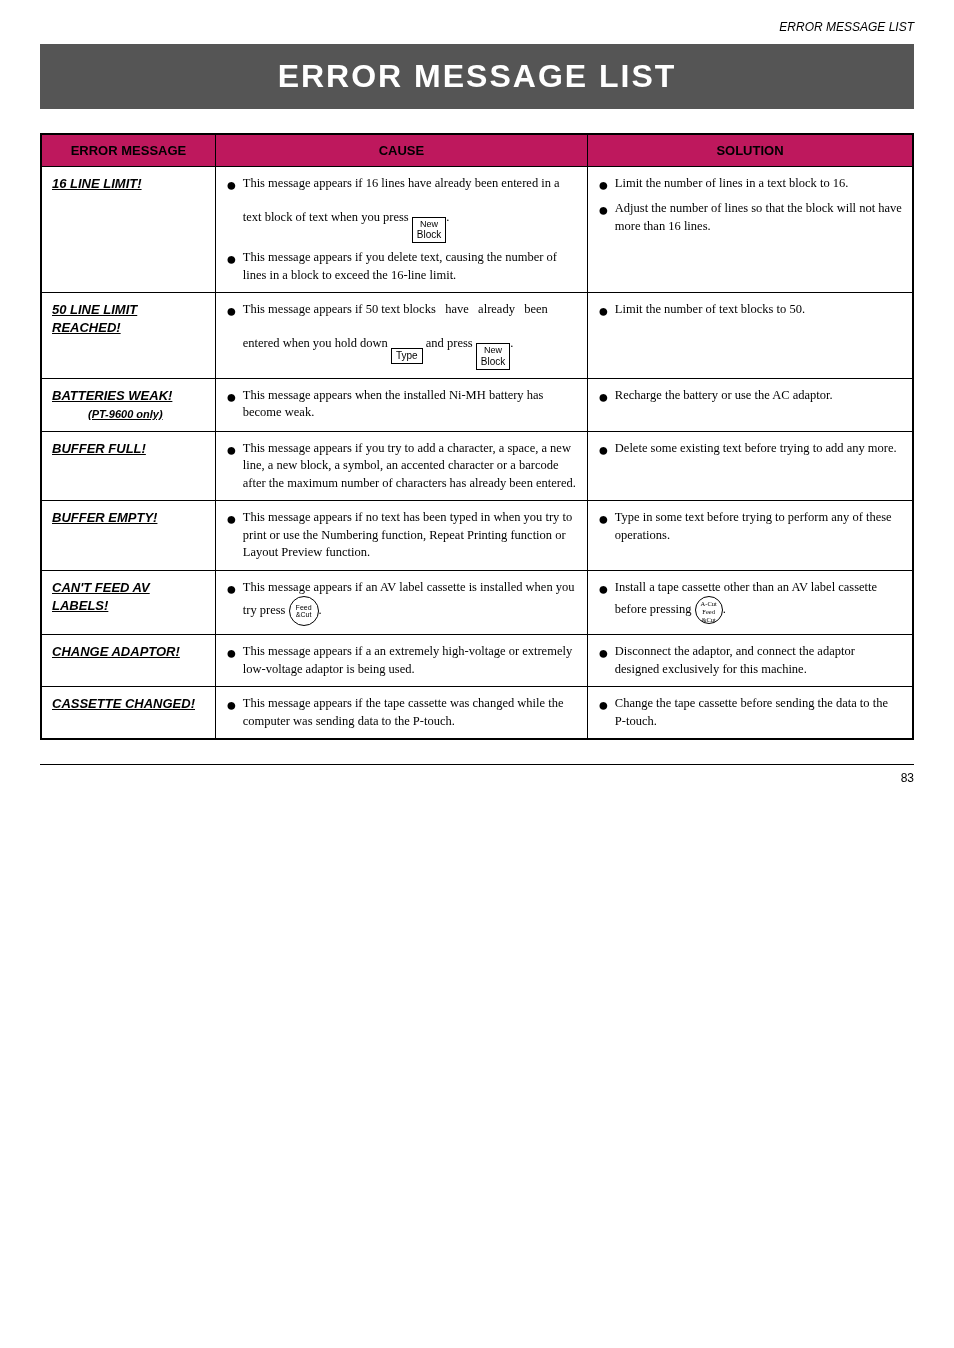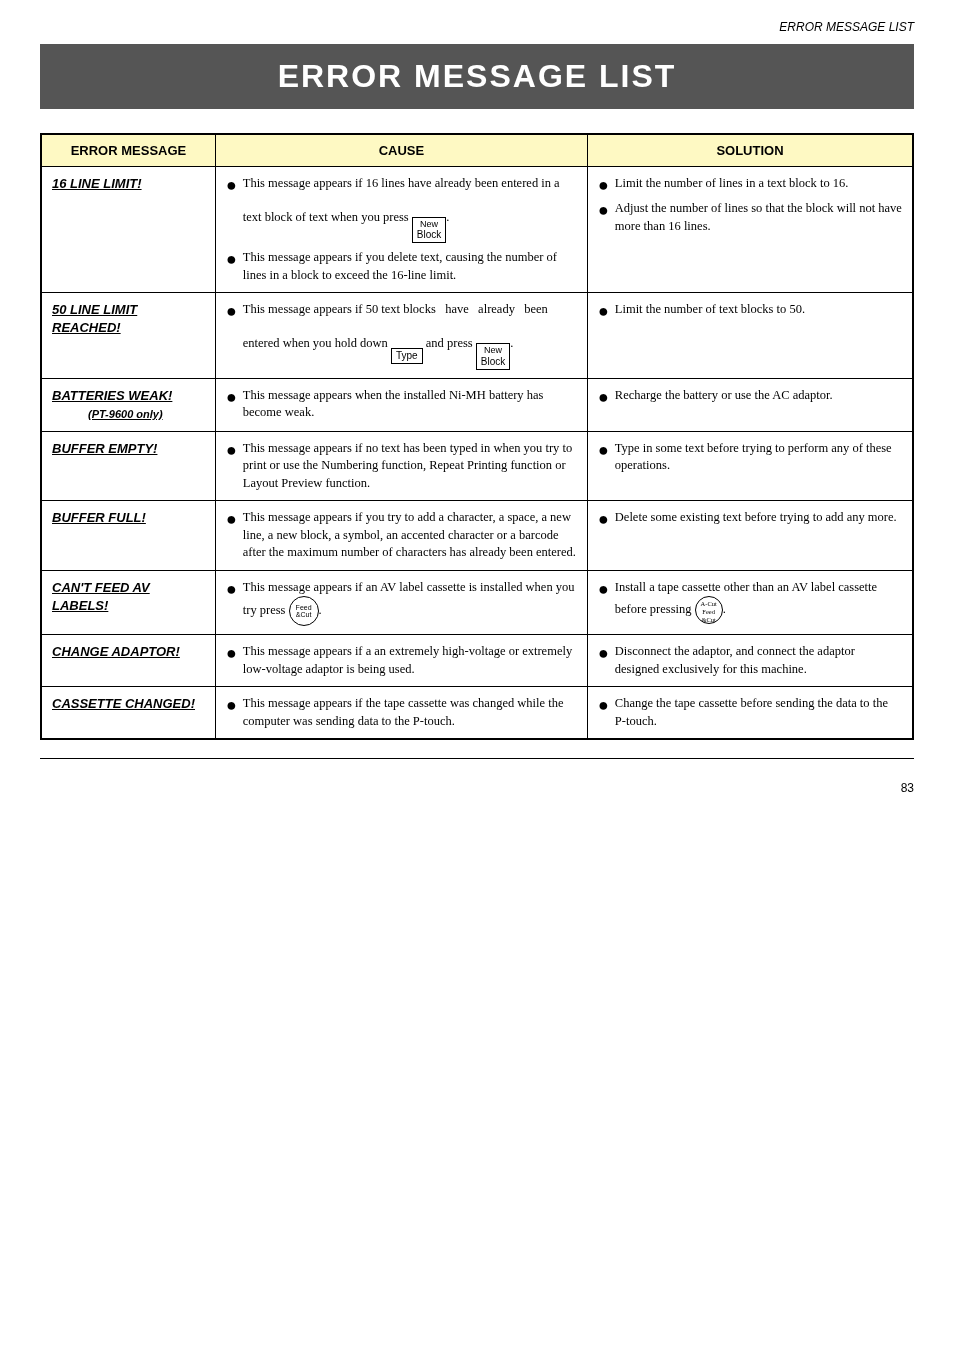--- a/index.html
+++ b/index.html
@@ -38,21 +38,21 @@
       border-collapse: collapse;
       border: 2px solid #000;
     }
     th {
       border: 1.5px solid #000;
       padding: 8px 10px;
       font-size: 13px;
       font-weight: bold;
       font-family: Arial, sans-serif;
       text-align: center;
-      background: #fef9c3;
+      background: #be185d;
     }
     td {
       border: 1px solid #000;
       padding: 8px 10px;
       vertical-align: top;
       font-size: 12.5px;
       line-height: 1.4;
     }
     td.error-msg {
       font-style: italic;
@@ -119,23 +119,23 @@
       font-size: 8px;
       font-family: Arial, sans-serif;
       text-align: center;
       vertical-align: middle;
       line-height: 1.1;
     }
     .page-footer {
       text-align: right;
       font-size: 12px;
       font-family: Arial, sans-serif;
-      margin-top: 18px;
+      margin-top: 24px;
       border-top: 1.5px solid #000;
-      padding-top: 22px;
+      padding-top: 6px;
     }
   </style>
 </head>
 <body>
 
 <div class="page-header">
   <em>ERROR MESSAGE LIST</em>
 </div>
 
 <div class="title-box">
@@ -210,47 +210,47 @@
       </td>
       <td class="solution-col">
         <div class="bullet-item">
           <span class="bullet">●</span>
           <span class="bullet-text">Recharge the battery or use the AC adaptor.</span>
         </div>
       </td>
     </tr>
 
     <tr>
+      <td class="error-msg">BUFFER FULL!</td>
+      <td class="cause-col">
+        <div class="bullet-item">
+          <span class="bullet">●</span>
+          <span class="bullet-text">This message appears if you try to add a character, a space, a new line, a new block, a symbol, an accented character or a barcode after the maximum number of characters has already been entered.</span>
+        </div>
+      </td>
+      <td class="solution-col">
+        <div class="bullet-item">
+          <span class="bullet">●</span>
+          <span class="bullet-text">Delete some existing text before trying to add any more.</span>
+        </div>
+      </td>
+    </tr>
+
+    <tr>
       <td class="error-msg">BUFFER EMPTY!</td>
       <td class="cause-col">
         <div class="bullet-item">
           <span class="bullet">●</span>
           <span class="bullet-text">This message appears if no text has been typed in when you try to print or use the Numbering function, Repeat Printing function or Layout Preview function.</span>
         </div>
       </td>
       <td class="solution-col">
         <div class="bullet-item">
           <span class="bullet">●</span>
           <span class="bullet-text">Type in some text before trying to perform any of these operations.</span>
-        </div>
-      </td>
-    </tr>
-
-    <tr>
-      <td class="error-msg">BUFFER FULL!</td>
-      <td class="cause-col">
-        <div class="bullet-item">
-          <span class="bullet">●</span>
-          <span class="bullet-text">This message appears if you try to add a character, a space, a new line, a new block, a symbol, an accented character or a barcode after the maximum number of characters has already been entered.</span>
-        </div>
-      </td>
-      <td class="solution-col">
-        <div class="bullet-item">
-          <span class="bullet">●</span>
-          <span class="bullet-text">Delete some existing text before trying to add any more.</span>
         </div>
       </td>
     </tr>
 
     <tr>
       <td class="error-msg">CAN'T FEED AV LABELS!</td>
       <td class="cause-col">
         <div class="bullet-item">
           <span class="bullet">●</span>
           <span class="bullet-text">

